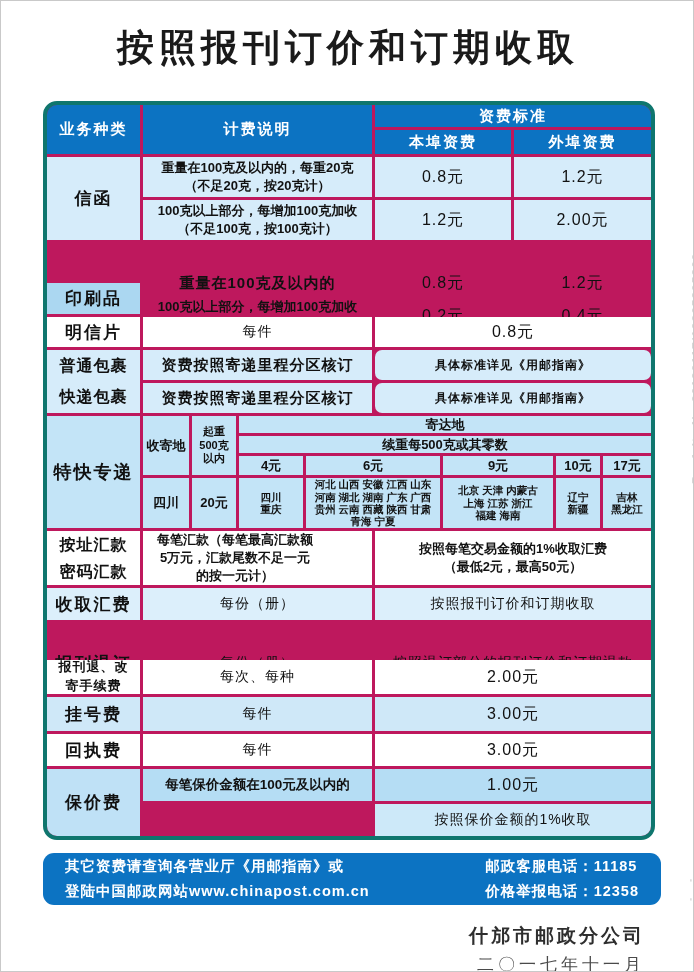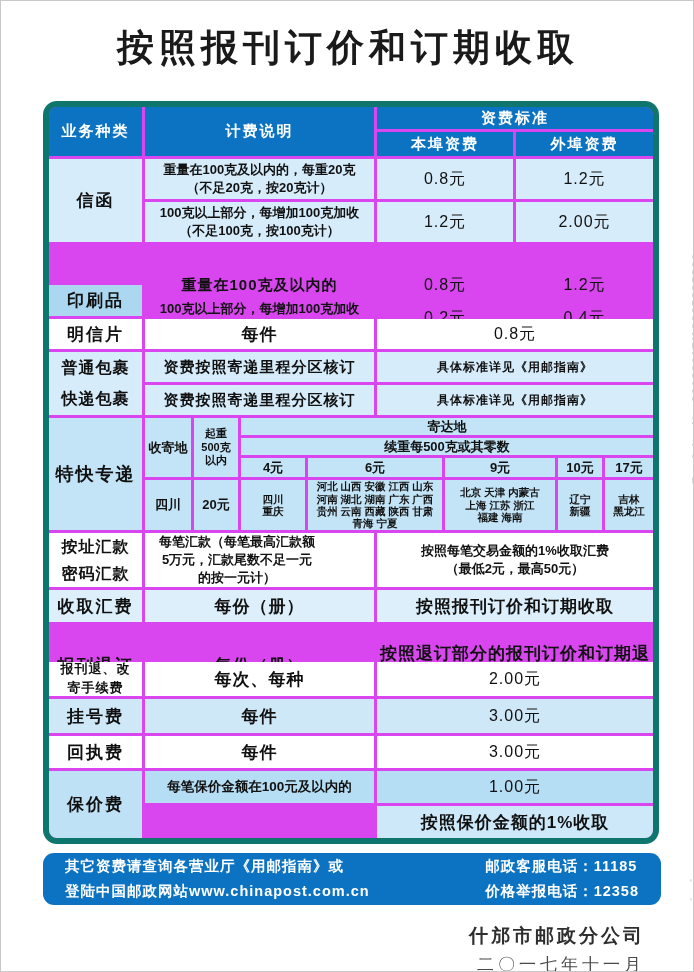--- a/index.html
+++ b/index.html
@@ -12,41 +12,41 @@
     position:absolute;top:22px;left:0;width:694px;text-align:center;
     font-size:37px;font-weight:bold;letter-spacing:5px;color:#1a1a1a;
   }
   
   .tbl{
     position:absolute;top:100px;left:42px;
     display:grid;
     grid-template-columns:93px 229px 136px 137px;
     grid-template-rows:22px 24px 40px 40px 30px 38px 30px 30px 30px 112px 54px 32px 34px 34px 34px 32px 32px 32px;
     gap:3px;
-    background:#d946ef;
-    border:6px solid #0f766e;border-radius:14px;overflow:hidden;
+    background:#be185d;
+    border:4px solid #0f766e;border-radius:14px;overflow:hidden;
   }
   .cell{display:flex;align-items:center;justify-content:center;text-align:center;box-sizing:border-box;}
   .hdr{background:#0c73c2;color:#ffffff;font-weight:bold;font-size:15px;letter-spacing:2px;}
   .bg-l1{background:#d6ecfa;}
   .bg-l2{background:#abd7f1;margin-top:40px;}
   .bg-ems{background:#c3e4f7;}
   .bg-sub{background:#dceffb;}
   .bg-reg{background:#cfe8f8;}
   .bg-ins-lab{background:#bfe1f6;}
   .bg-ins1{background:#b5ddf4;}
   .bg-ins2{background:#cde9f9;}
   .bg-w{background:#ffffff;}
   .label{font-weight:bold;font-size:17px;letter-spacing:2px;}
   .label-sm{font-weight:bold;font-size:13px;letter-spacing:1px;line-height:1.45;}
   .desc{font-weight:bold;font-size:13px;line-height:1.4;}
   .desc-lg{font-weight:bold;font-size:15px;letter-spacing:1px;}
   .fee{font-size:16px;font-weight:400;letter-spacing:1px;text-align:right;}
-  .fee-txt{font-weight:bold;font-size:17px;letter-spacing:1px;}
-  .fee-sm{font-weight:bold;font-size:12px;letter-spacing:1px;}
+  .fee-txt{font-weight:normal;font-size:14px;letter-spacing:1px;}
+  .fee-sm{font-weight:bold;font-size:12px;letter-spacing:1px;border-radius:7px;}
   .pre{white-space:pre-line;}
   .left{justify-content:flex-start;text-align:center;padding-left:14px;}
   
   .ems-grid{
     grid-area:10/2/11/5;
     display:grid;
     grid-template-columns:46px 44px 64px 134px 110px 44px 48px;
     grid-template-rows:17px 17px 19px 1fr;
     gap:3px;background:transparent;
   }

